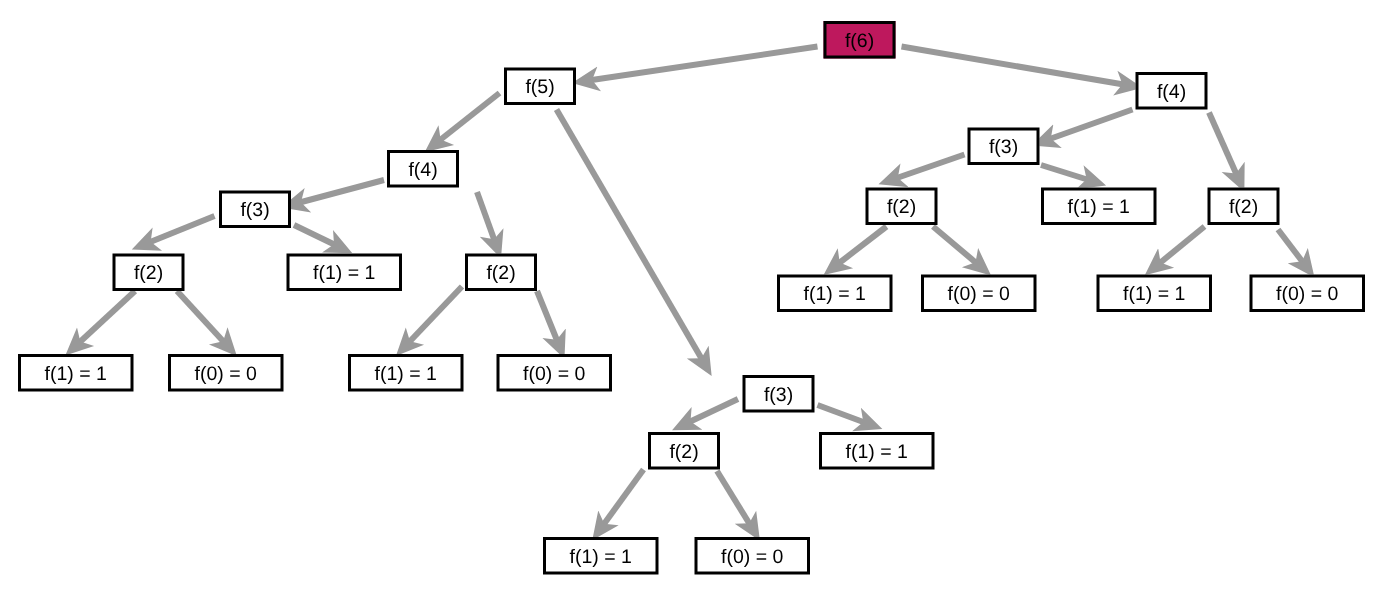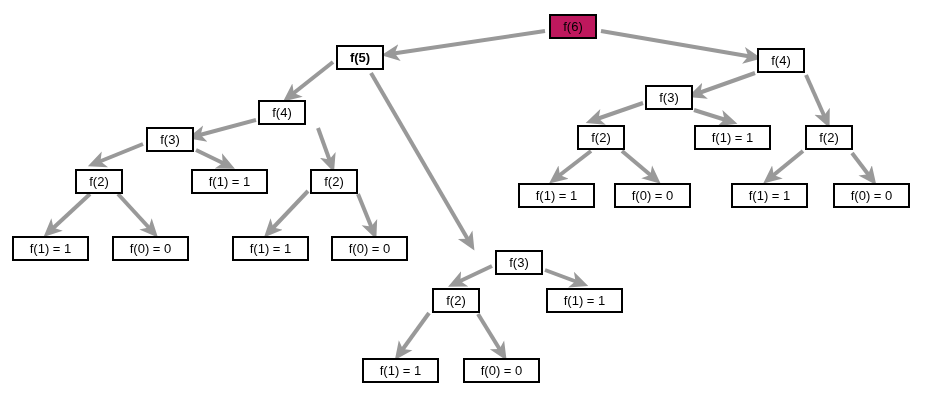--- a/index.html
+++ b/index.html
@@ -75,21 +75,21 @@
       <line x1="852" y1="153" x2="871" y2="178" stroke="#999999" stroke-width="4" stroke-linecap="butt" marker-end="url(#arrowhead)"></line>
       <line x1="492" y1="266" x2="456" y2="283" stroke="#999999" stroke-width="4" stroke-linecap="butt" marker-end="url(#arrowhead)"></line>
       <line x1="545" y1="270" x2="580" y2="283" stroke="#999999" stroke-width="4" stroke-linecap="butt" marker-end="url(#arrowhead)"></line>
       <line x1="429" y1="313" x2="400" y2="353" stroke="#999999" stroke-width="4" stroke-linecap="butt" marker-end="url(#arrowhead)"></line>
       <line x1="478" y1="314" x2="502" y2="353" stroke="#999999" stroke-width="4" stroke-linecap="butt" marker-end="url(#arrowhead)"></line>
     </svg>
   <div id="node-layer">
       <div class="node" style="left: 549px; top: 14px; width: 48px; height: 25px; border-color: rgb(0, 0, 0); background: #be185d; color: rgb(0, 0, 0);">
         <span>f(6)</span>
       </div>
-      <div class="node" style="left: 336px; top: 45px; width: 48px; height: 25px; border-color: rgb(0, 0, 0); background: rgb(255, 255, 255); color: rgb(0, 0, 0); font-weight: bold;">
+      <div class="node" style="left: 336px; top: 45px; width: 48px; height: 25px; border-color: rgb(0, 0, 0); background: rgb(255, 255, 255); color: rgb(0, 0, 0);">
         <span>f(5)</span>
       </div>
       <div class="node" style="left: 757px; top: 48px; width: 48px; height: 25px; border-color: rgb(0, 0, 0); background: rgb(255, 255, 255); color: rgb(0, 0, 0);">
         <span>f(4)</span>
       </div>
       <div class="node" style="left: 258px; top: 100px; width: 48px; height: 25px; border-color: rgb(0, 0, 0); background: rgb(255, 255, 255); color: rgb(0, 0, 0);">
         <span>f(4)</span>
       </div>
       <div class="node" style="left: 645px; top: 85px; width: 48px; height: 25px; border-color: rgb(0, 0, 0); background: rgb(255, 255, 255); color: rgb(0, 0, 0);">
         <span>f(3)</span>

